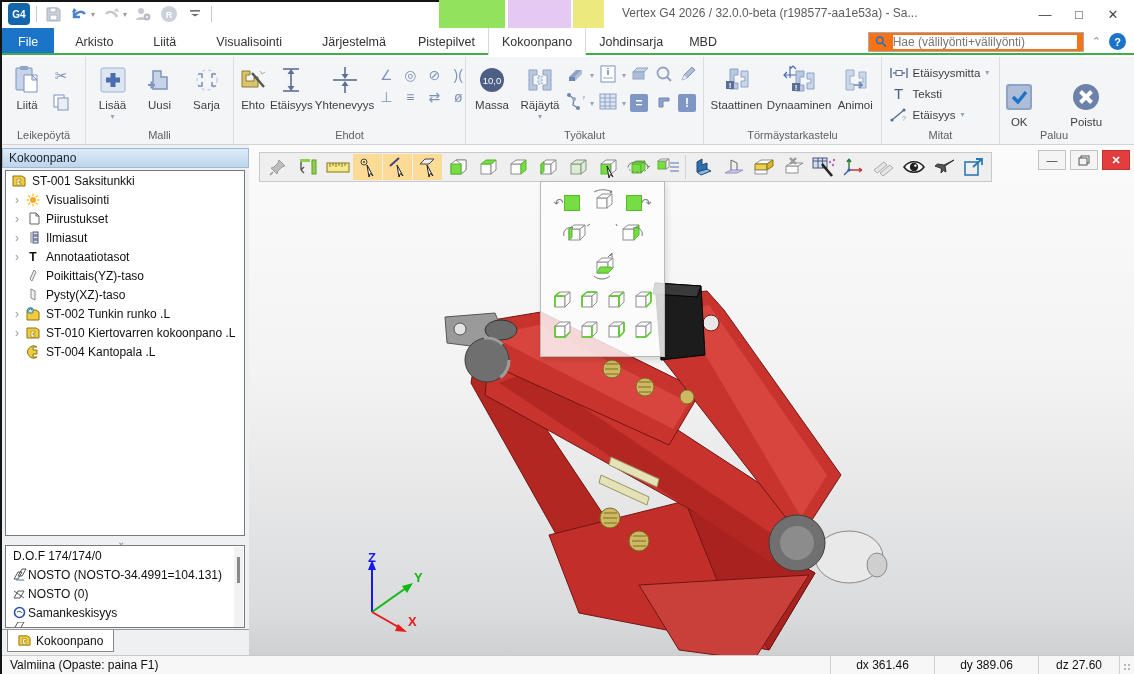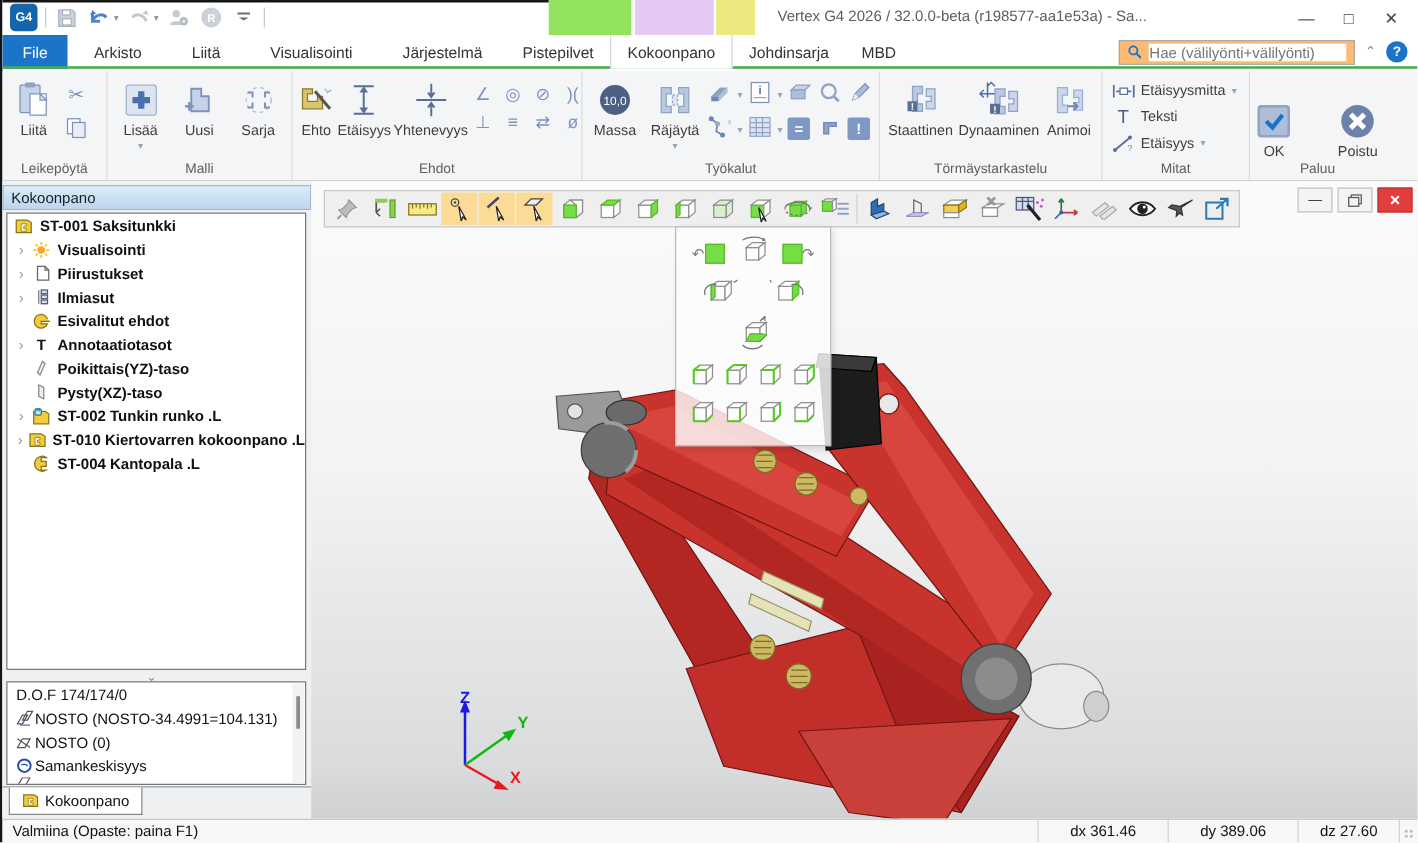--- a/index.html
+++ b/index.html
@@ -23,21 +23,21 @@
   
   .topper { position:absolute; top:0; height:28px; }
 
   
   .tabrow { position:absolute; left:0; top:28px; width:100%; height:27px; background:#fff; display:flex; align-items:stretch; }
   .tabrow::after { content:""; position:absolute; left:0; bottom:0; width:100%; height:2px; background:#3fae49; }
   .tab { padding:0 13px; display:flex; align-items:center; color:#333; font-size:12.5px; white-space:nowrap; }
   .tab.file { background:#1b74c8; color:#fff; padding:0 16px; }
   .tab.active { background:#fff; border-left:1px solid #d8d8d8; border-right:1px solid #d8d8d8; position:relative; z-index:3; }
   .search-wrap { margin-left:auto; display:flex; align-items:center; gap:8px; padding-right:8px; }
-  .searchbox { width:189px; height:20px; border:1px solid #ababab; background:#fdba74; display:flex; align-items:center; gap:6px; padding:0 6px; }
+  .searchbox { width:216px; height:20px; border:1px solid #ababab; background:#f97316; display:flex; align-items:center; gap:6px; padding:0 6px; }
   .searchbox input { border:0; outline:0; width:100%; font-family:"Liberation Sans",sans-serif; font-size:12px; color:#555; }
   .chev-up { color:#8a8a8a; font-size:11px; }
   .helpbtn { width:17px; height:17px; border-radius:50%; background:#1b74c8; color:#fff; font-weight:bold; font-size:11px;
              display:flex; align-items:center; justify-content:center; }
 
   
   .ribbon { position:absolute; left:0; top:57px; width:100%; height:88px; background:#f4f5f7; border-bottom:1px solid #d4d4d4; display:flex; }
   .rgroup { display:flex; flex-direction:column; padding:2px 4px 0 4px; border-right:1px solid #dcdddf; }
   .rbody { flex:1; display:flex; align-items:flex-start; gap:2px; }
   .rlabel { height:16px; text-align:center; color:#5e5e5e; font-size:11px; line-height:14px; }
@@ -60,21 +60,21 @@
 
   
   .leftpanel { position:absolute; left:0; top:0; width:247px; height:510px; background:#eef0f2; }
   .panelheader { position:absolute; left:0; top:3px; width:247px; height:20px;
     background:linear-gradient(#dcebf8,#bdd5ec); border:1px solid #9db9d4; display:flex; align-items:center; padding-left:6px; color:#17202a; }
   .treebox { position:absolute; left:3px; top:25px; width:240px; height:366px; background:#fff; border:1px solid #75797e; overflow:hidden; }
   .trow { display:flex; align-items:center; height:19px; padding-left:4px; white-space:nowrap; }
   .tchev { width:14px; color:#9a9a9a; font-size:12px; text-align:center; }
   .tind { width:14px; }
   .ticon { width:18px; display:flex; align-items:center; justify-content:center; }
-  .tlabel { margin-left:4px; color:#101010; font-size:12px;font-weight:bold; }
+  .tlabel { margin-left:4px; color:#101010; font-size:12px; }
   .collapse-chev { position:absolute; left:115px; top:391px; color:#8a8a8a; font-size:10px; }
   .dofbox { position:absolute; left:3px; top:400px; width:240px; height:83px; background:#fff; border:1px solid #75797e; overflow:hidden; }
   .dofrow { display:flex; align-items:center; height:19px; padding-left:5px; color:#101010; white-space:nowrap; }
   .doficon { width:17px; display:flex; align-items:center; justify-content:center; }
   .dofscroll { position:absolute; right:1px; top:1px; width:9px; height:80px; background:#f2f2f2; }
   .dofthumb { position:absolute; right:3px; top:10px; width:3px; height:26px; background:#8a8a8a; }
   .bottomtabs { position:absolute; left:0; top:484px; width:247px; height:24px; background:#eef0f2; border-top:1px solid #9a9a9a; }
   .btab { position:absolute; left:5px; top:0; height:22px; background:#fff; border:1px solid #8a8a8a; border-top:0;
           display:flex; align-items:center; gap:5px; padding:0 10px; font-size:12px; color:#111; }
 
@@ -561,29 +561,20 @@
               <svg width="13" height="13" viewBox="0 0 13 13">
                 <line x1="4" y1="1" x2="4" y2="12" stroke="#777"></line>
                 <rect x="6" y="1" width="5" height="3" fill="#cfe0f2" stroke="#557"></rect>
                 <rect x="6" y="5" width="5" height="3" fill="#cfe0f2" stroke="#557"></rect>
                 <rect x="6" y="9" width="5" height="3" fill="#cfe0f2" stroke="#557"></rect>
               </svg>
             </span>
           <span class="tlabel">Ilmiasut</span>
         </div>
         <div class="trow">
-          <span class="tind"></span>
-          <span class="ticon">
-              <svg width="14" height="14" viewBox="0 0 14 14">
-                <path d="M12 5 a5.5 5.5 0 1 0 0 4 h-5 v-2 h7" fill="#f2cc3c" stroke="#8a7418"></path>
-              </svg>
-            </span>
-          <span class="tlabel">Esivalitut ehdot</span>
-        </div>
-        <div class="trow">
           <span class="tchev">›</span>
           <span class="ticon" style="font-weight:bold;color:#111;font-size:12px;">T</span>
           <span class="tlabel">Annotaatiotasot</span>
         </div>
         <div class="trow">
           <span class="tind"></span>
           <span class="ticon">
               <svg width="10" height="13" viewBox="0 0 10 13">
                 <path d="M6 1 L8 3 L4 12 L2 10 Z" fill="#eee" stroke="#888"></path>
               </svg>

